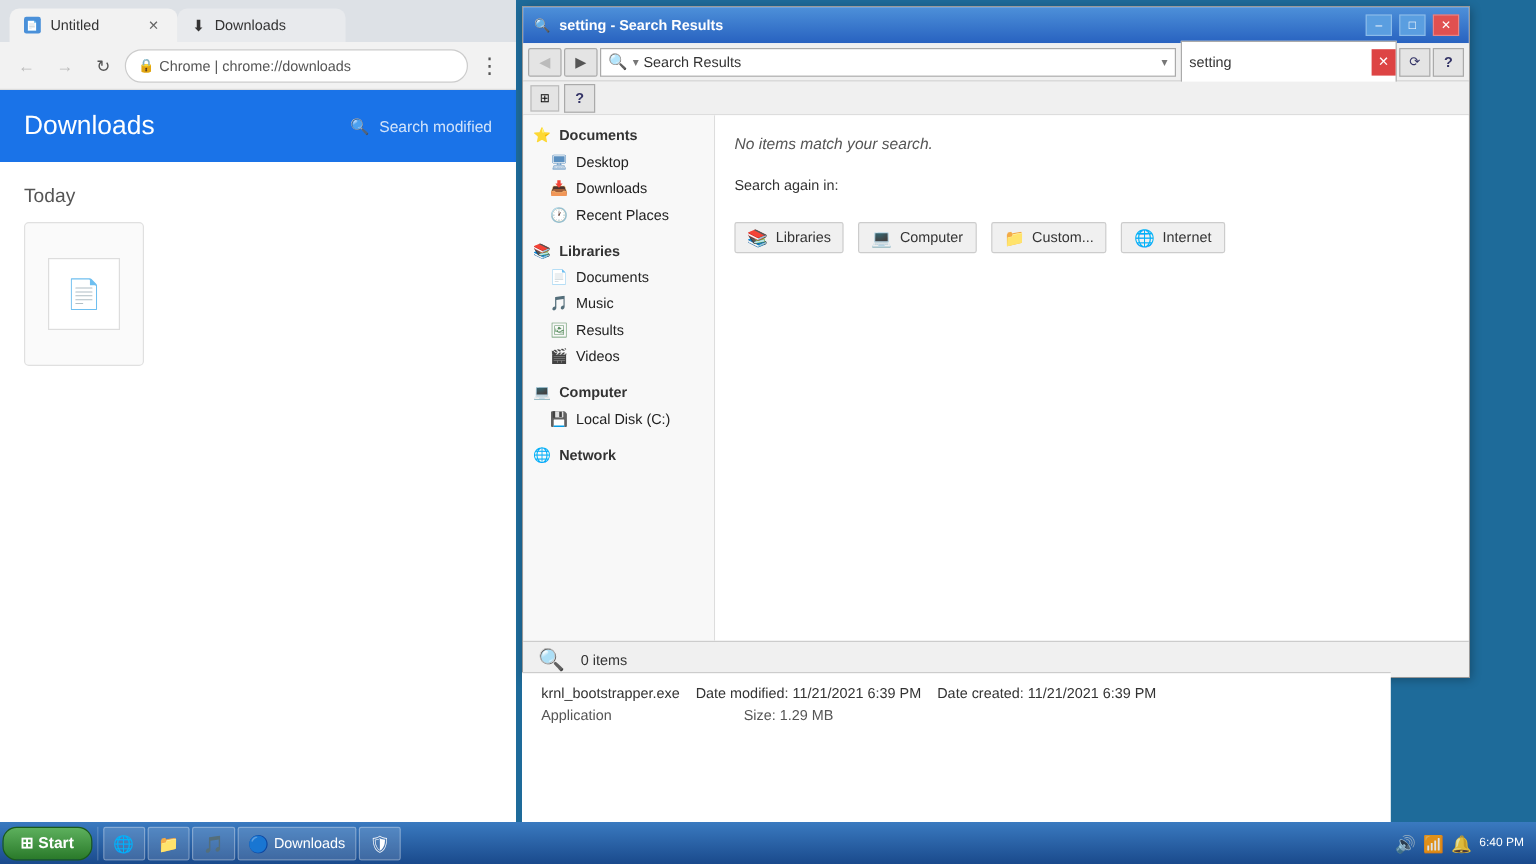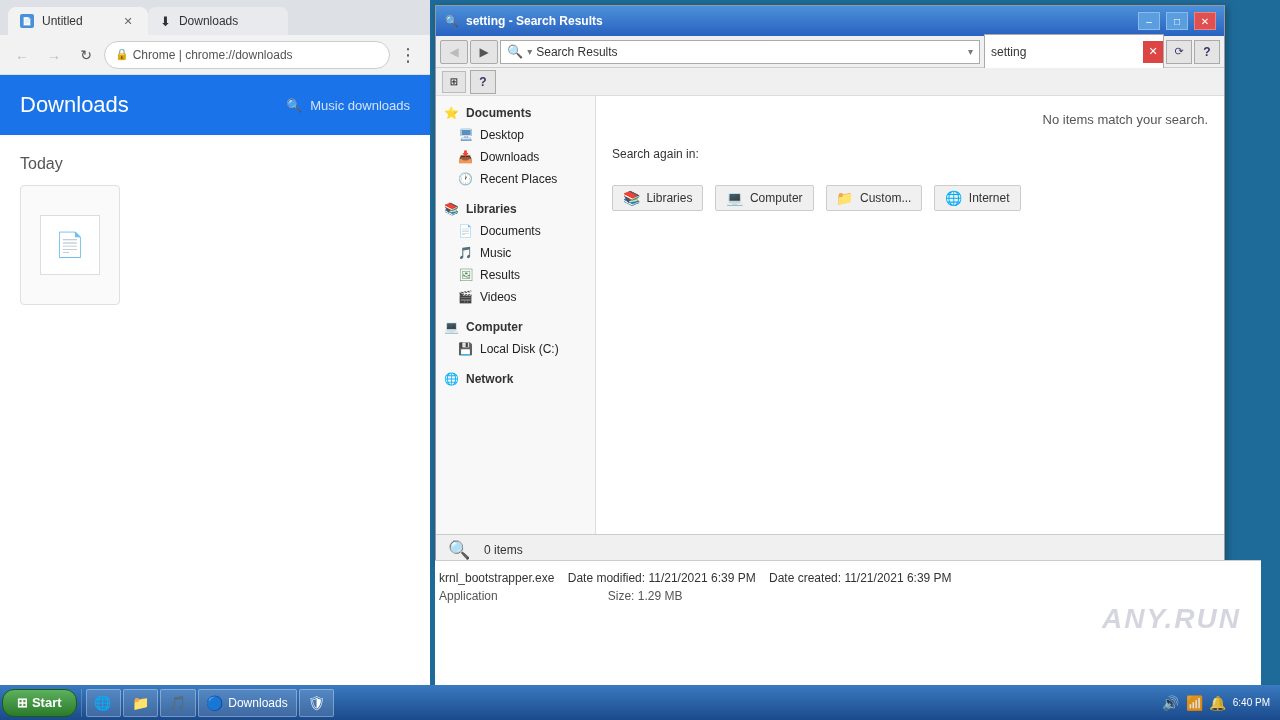--- a/index.html
+++ b/index.html
@@ -342,22 +342,23 @@
 
     .win-main {
       flex: 1;
       background: white;
       padding: 16px;
       overflow-y: auto;
     }
     .win-no-results {
       font-size: 13px;
       color: #555;
-      text-align: right;
+      text-align: left;
       margin-bottom: 20px;
+      font-style: italic;
     }
     .win-search-again {
       font-size: 12px;
       color: #333;
       margin-bottom: 24px;
     }
     .win-search-locations {
       display: flex;
       gap: 12px;
       flex-wrap: wrap;
@@ -394,27 +395,27 @@
     .win-status-text {
       font-size: 12px;
       color: #333;
     }
 
     
     .bottom-panel {
       position: absolute;
       bottom: 35px;
       left: 435px;
-      width: 826px;
+      width: 724px;
       height: 125px;
       background: white;
       border-top: 1px solid #ccc;
       display: flex;
       align-items: flex-start;
-      padding: 10px 4px;
+      padding: 10px 16px;
       gap: 16px;
     }
     .bottom-file-info {
       flex: 1;
     }
     .file-name {
       font-size: 12px;
       color: #333;
     }
     .file-type {
@@ -522,21 +523,21 @@
       <span style="font-size:12px; color:#555;">Chrome | chrome://downloads</span>
     </div>
     <div class="chrome-menu-btn">⋮</div>
   </div>
 
   <div class="downloads-page">
     <div class="downloads-header">
       <span class="downloads-title">Downloads</span>
       <div class="downloads-search">
         <span>🔍</span>
-        <span>Music downloads</span>
+        <span>Search modified</span>
       </div>
     </div>
     <div class="downloads-content">
       <div class="downloads-today-label">Today</div>
       <div class="download-item">
         <div class="download-icon">📄</div>
       </div>
     </div>
   </div>
 </div>
@@ -683,21 +684,20 @@
       <span>Date created:</span>
       <span>11/21/2021 6:39 PM</span>
     </div>
     <div class="file-type">
       <span>Application</span>
       &nbsp;&nbsp;&nbsp;&nbsp;&nbsp;&nbsp;&nbsp;&nbsp;&nbsp;&nbsp;&nbsp;&nbsp;&nbsp;&nbsp;&nbsp;&nbsp;&nbsp;&nbsp;&nbsp;&nbsp;&nbsp;&nbsp;&nbsp;&nbsp;&nbsp;&nbsp;&nbsp;&nbsp;&nbsp;&nbsp;&nbsp;
       <span>Size:</span>
       <span>1.29 MB</span>
     </div>
   </div>
-  <div class="bottom-watermark">ANY.RUN</div>
 </div>
 
 <div class="taskbar">
   <div class="start-btn">
     <span>⊞</span>
     <span>Start</span>
   </div>
   <div class="taskbar-divider"></div>
   <div class="taskbar-btn">
     <span class="icon">🌐</span>

